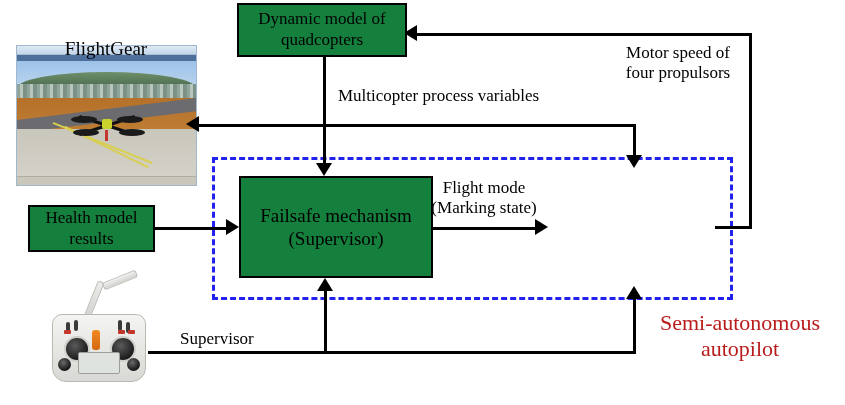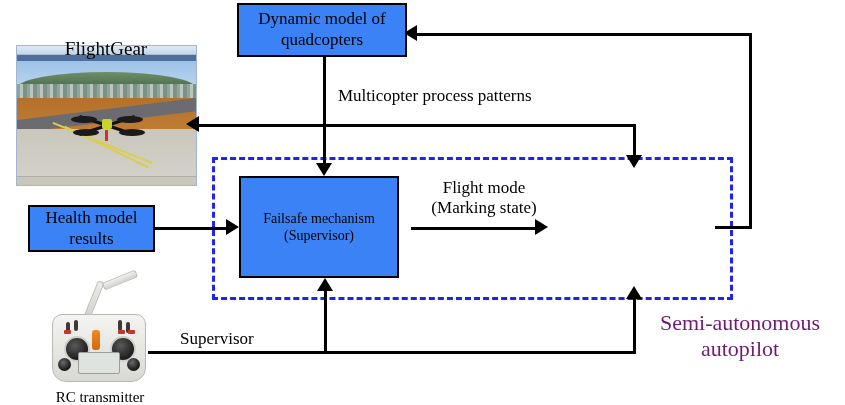--- a/index.html
+++ b/index.html
@@ -12,39 +12,39 @@
     width: 845px;
     height: 405px;
     background: #ffffff;
     font-family: "Liberation Serif", "DejaVu Serif", serif;
     overflow: hidden;
   }
   .box {
     position: absolute;
     box-sizing: border-box;
     border: 2.5px solid #000;
-    background: #3b82f6;
+    background: #15803d;
     display: flex;
     align-items: center;
     justify-content: center;
     text-align: center;
     line-height: 1.22;
     color: #000;
     z-index: 6;
   }
   .box-text { display: block; padding: 0 4px; }
   .lbl {
     position: absolute;
     color: #000;
     text-align: center;
     line-height: 1.2;
     white-space: pre-line;
     z-index: 7;
   }
-  .lbl.blue { color: #701a75; text-align: center; }
+  .lbl.blue { color: #b91c1c; text-align: center; }
   
   .hline, .vline {
     position: absolute;
     background: #000;
     z-index: 4;
   }
   .hline { height: 3px; }
   .vline { width: 3px; }
   .arrow {
     position: absolute;
@@ -227,51 +227,52 @@
     <div class="redled" style="left:20px; top:52px;"></div>
     <div class="redled" style="left:74px; top:52px;"></div>
     <div class="redled" style="left:84px; top:52px;"></div>
     <div class="stick" style="left:20px; top:58px;"></div>
     <div class="stick" style="left:66px; top:58px;"></div>
     <div class="orange"></div>
     <div class="lcd"></div>
     <div class="knob" style="left:14px; top:80px;"></div>
     <div class="knob" style="left:83px; top:80px;"></div>
   </div>
-  <div class="lbl" style="left:18px; top:388px; width:164px; font-size:15px;">RC transmitter</div>
 
   <div class="box" style="left:237px; top:3px; width:170px; height:54px; font-size:17px;">
     <span class="box-text">Dynamic model of
 quadcopters</span>
   </div>
 
-  <div class="box" style="left:239px; top:176px; width:160px; height:102px; font-size:14px;">
+  <div class="box" style="left:239px; top:176px; width:194px; height:102px; font-size:19px;">
     <span class="box-text">Failsafe mechanism
 (Supervisor)</span>
   </div>
 
 
   <div class="box" style="left:28px; top:205px; width:127px; height:47px; font-size:17px;">
     <span class="box-text">Health model
 results</span>
   </div>
 
   <div class="vline" style="left:749px; top:33px; height:195px;"></div>
   <div class="hline" style="left:415px; top:33px; width:337px;"></div>
   <div class="arrow left" style="left:404px; top:25px;"></div>
   <div class="hline" style="left:715px; top:226px; width:37px;"></div>
+  <div class="lbl" style="left:612px; top:43px; width:132px; font-size:17px;">Motor speed of
+four propulsors</div>
 
   <div class="vline" style="left:323px; top:57px; height:107px;"></div>
   <div class="arrow down" style="left:316px; top:163px;"></div>
 
   <div class="hline" style="left:196px; top:124px; width:440px;"></div>
   <div class="arrow left" style="left:186px; top:116px;"></div>
   <div class="vline" style="left:633px; top:124px; height:32px;"></div>
   <div class="arrow down" style="left:626px; top:155px;"></div>
-  <div class="lbl" style="left:338px; top:86px; width:290px; font-size:17px; text-align:left;">Multicopter process patterns</div>
+  <div class="lbl" style="left:338px; top:86px; width:290px; font-size:17px; text-align:left;">Multicopter process variables</div>
 
   <div class="hline" style="left:155px; top:227px; width:74px;"></div>
   <div class="arrow right" style="left:226px; top:219px;"></div>
 
   <div class="hline" style="left:411px; top:227px; width:126px;"></div>
   <div class="arrow right" style="left:535px; top:219px;"></div>
   <div class="lbl" style="left:421px; top:178px; width:126px; font-size:17px;">Flight mode
 (Marking state)</div>
 
   <div class="hline" style="left:148px; top:351px; width:488px;"></div>

